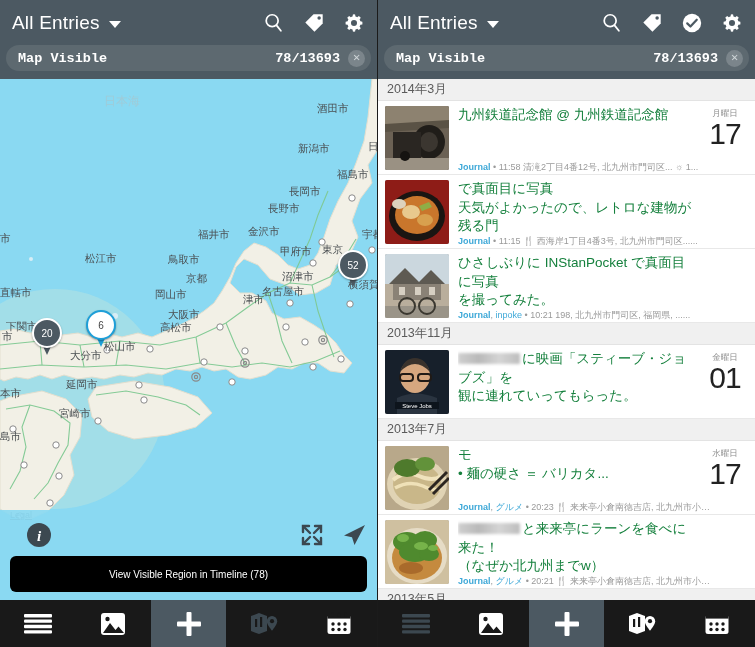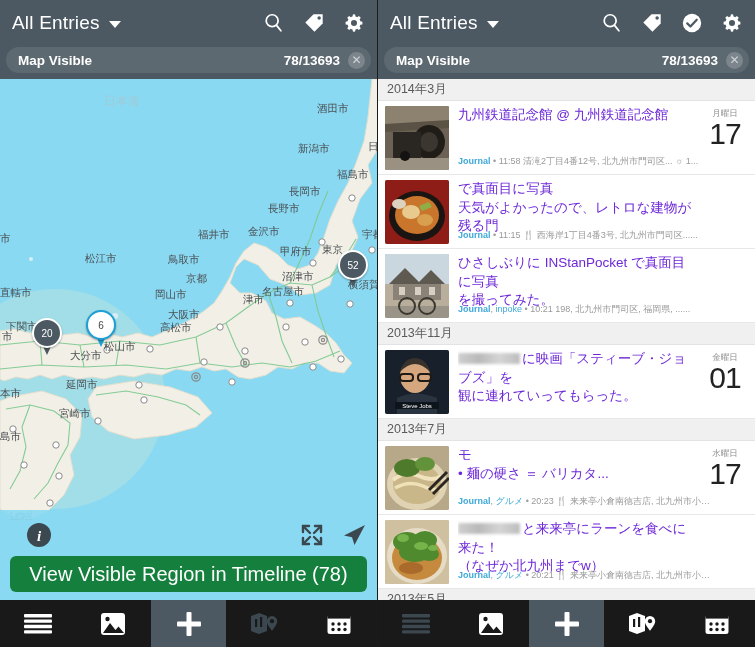--- a/index.html
+++ b/index.html
@@ -25,22 +25,22 @@
     width: 0; height: 0; border-left: 6px solid transparent; border-right: 6px solid transparent;
     border-top: 7px solid #fff; margin-left: 9px; margin-top: 4px; display:inline-block;
   }
   .topbar-spacer { flex: 1; }
   .topbar-icons { display: flex; align-items: center; gap: 18px; }
   .ticon { width: 22px; height: 22px; display: block; }
   .ticon svg { display:block; }
 
   
   .filterbar {
-    height: 34px; background: #4c5962; display: flex; align-items: center;
-    padding: 0 6px 4px 6px; position: relative; z-index: 4;
+    height: 34px; background: #4c5962; display: flex; 
+    padding: 0 6px 4px 6px; position: relative; z-index: 4; font-family: Liberation Mono, monospace;
   }
   .filterchip {
     flex: 1; height: 26px; background: #5d6970; border-radius: 13px;
     display: flex; align-items: center; padding: 0 6px 0 12px; color: #fff;
   }
   .chip-label { font-size: 13.5px; font-weight: 700; }
   .chip-spacer { flex: 1; }
   .chip-count { font-size: 13.5px; font-weight: 700; margin-right: 8px; }
   .chip-close {
     width: 17px; height: 17px; border-radius: 50%; background: #7b858b;
@@ -75,22 +75,22 @@
 
   
   .mapfooter {
     position: absolute; left: 0; right: 0; bottom: 47px; height: 90px;
     background: rgba(138, 217, 242, .92); padding: 8px 10px 10px 10px; z-index: 3;
   }
   .mf-row { display: flex; align-items: center; height: 34px; }
   .mf-spacer { flex: 1; }
   .mf-icon { width: 26px; height: 26px; margin-left: 16px; }
   .timeline-btn {
-    margin-top: 4px; height: 36px; background: #15803d; border-radius: 6px;
-    color: #fff; font-size: 20px; display: flex; align-items: center;
+    margin-top: 4px; height: 36px; background: #000000; border-radius: 6px;
+    color: #fff; font-size: 10px; display: flex; align-items: center;
     justify-content: center; width: 100%; border: none; cursor: pointer;
     font-family: "Liberation Sans", sans-serif;
   }
 
   
   .listarea {
     position: absolute; top: 79px; left: 0; right: 0; bottom: 47px;
     overflow: hidden; background: #fff;
   }
   .datehdr {
@@ -102,31 +102,31 @@
     display: flex; padding: 5px 7px 4px 7px; border-bottom: 1px solid #e8e8e8;
     background: #fff; position: relative;
   }
   .thumb {
     width: 64px; height: 64px; flex: 0 0 64px; border-radius: 2px; overflow: hidden;
     position: relative; background: #999;
   }
   .thumb svg { display: block; width: 64px; height: 64px; }
   .entry-body { flex: 1; min-width: 0; padding-left: 9px; padding-right: 4px; }
   .entry-title {
-    font-size: 13.5px; color: #6d28d9; line-height: 1.38; overflow: hidden;
+    font-size: 13.5px; color: #15803d; line-height: 1.38; overflow: hidden;
     max-height: 57px;
   }
   .redact {
     display: inline-block; width: 62px; height: 11px; vertical-align: -1px;
     background: linear-gradient(90deg,#cfcfcf,#b9b9b9,#d4d4d4,#bdbdbd);
     filter: blur(1.4px); border-radius: 1px; margin-right: 2px;
   }
   .entry-meta {
     font-size: 9px; color: #9a9a9a; margin-top: 18px; white-space: nowrap;
-    overflow: hidden; text-overflow: clip; position: absolute; bottom: 6px; left: 80px; right: 8px;
+    overflow: hidden; text-overflow: clip; position: absolute; bottom: 0; left: 80px; right: 8px;
   }
   .meta-journal { color: #3fa9d8; font-weight: 700; }
   .meta-tag { color: #3fa9d8; }
   .entry-date { flex: 0 0 46px; text-align: center; padding-top: 2px; }
   .dow { font-size: 8.5px; color: #8d8d8d; display: block; line-height: 11px; }
   .dnum {
     font-size: 30px; color: #222; font-weight: 400; line-height: 30px;
     letter-spacing: -1px; display: block;
   }
 

